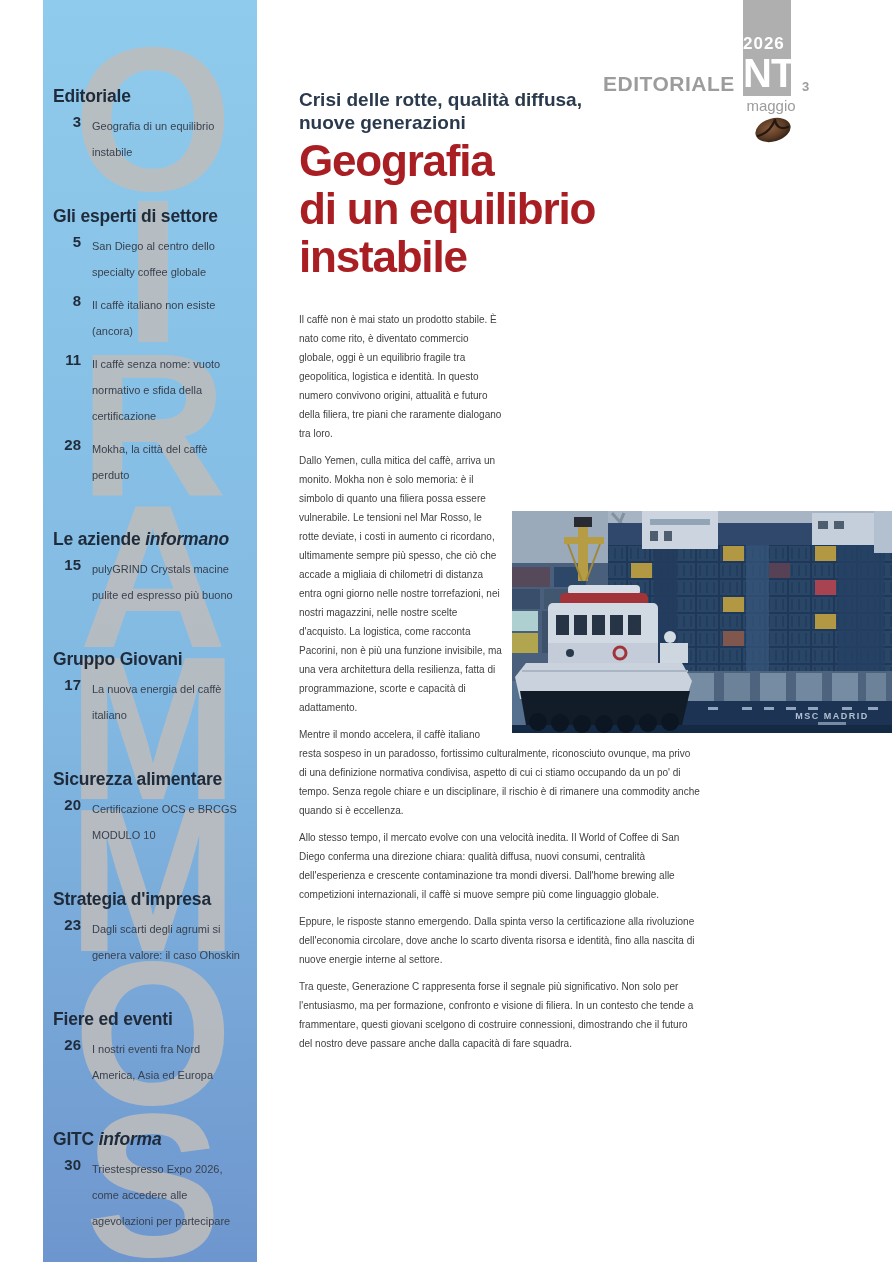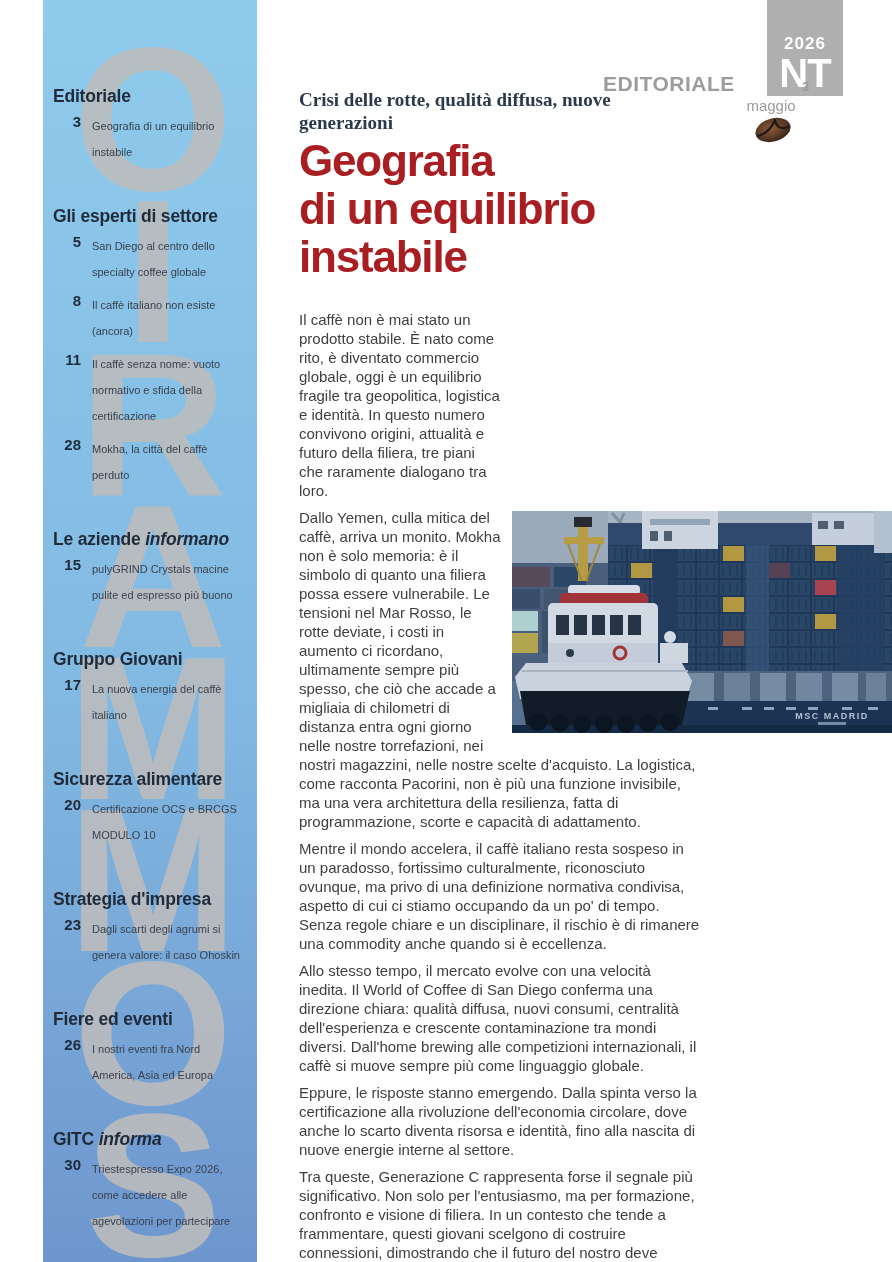--- a/index.html
+++ b/index.html
@@ -36,41 +36,41 @@
   .toc-heading .it{font-style:italic;}
   .toc-item{display:flex;gap:11px;margin-bottom:7px;cursor:pointer;}
   .toc-num{flex:0 0 28px;text-align:right;font-weight:800;font-size:15px;line-height:17px;color:var(--navy);}
   .toc-text{font-size:11px;line-height:26px;color:var(--toc-text);}
   
   .label-editoriale{
     position:absolute;top:72px;left:603px;font-size:21px;font-weight:800;
     letter-spacing:0.5px;color:var(--gray-label);
   }
   .nt-box{
-    position:absolute;left:767px;top:0;width:76px;height:96px;
-    background:var(--box-gray);text-align:center;overflow:visible;
+    position:absolute;left:743px;top:0;width:48px;height:96px;
+    background:var(--box-gray);overflow:visible;
   }
   .nt-year{color:#fff;font-weight:800;font-size:17px;letter-spacing:1px;margin-top:34px;}
   .nt-code{color:#fff;font-weight:800;font-size:40px;line-height:38px;letter-spacing:-1px;}
   .nt-issue{position:absolute;left:802px;top:79px;color:var(--gray-label);font-weight:800;font-size:13px;}
   .nt-month{
     position:absolute;left:741px;top:97px;width:60px;text-align:center;
     color:var(--gray-label);font-weight:400;font-size:15px;
   }
   .bean{position:absolute;left:753px;top:113px;}
   
   .article{position:absolute;left:299px;top:88px;width:593px;}
-  .kicker{font-size:19px;line-height:23px;font-weight:800;color:var(--kicker-navy);width:330px;font-family:Liberation Serif, serif;}
+  .kicker{font-size:19px;line-height:23px;font-weight:800;color:var(--kicker-navy);width:330px;}
   .title{
     margin-top:3px;font-size:44px;line-height:48px;font-weight:800;
     color:var(--accent-red);letter-spacing:-1.2px;width:430px;
   }
   .title span{display:block;}
   .article-body{margin-top:17px;width:593px;}
-  .article-body p{width:401px;margin:1px 0 8px;font-size:15px;line-height:19px;color:var(--body-text);}
+  .article-body p{width:401px;margin:1px 0 8px;font-size:10px;line-height:19px;color:var(--body-text);}
   .photo-float{float:right;width:380px;height:222px;margin:201px 0 9px 10px;display:block;}
   .photo-float svg{display:block;width:380px;height:222px;}
 </style>
 </head>
 <body>
 
 <aside class="sidebar">
   <div class="watermark">
       <div>O</div>
       <div>I</div>

